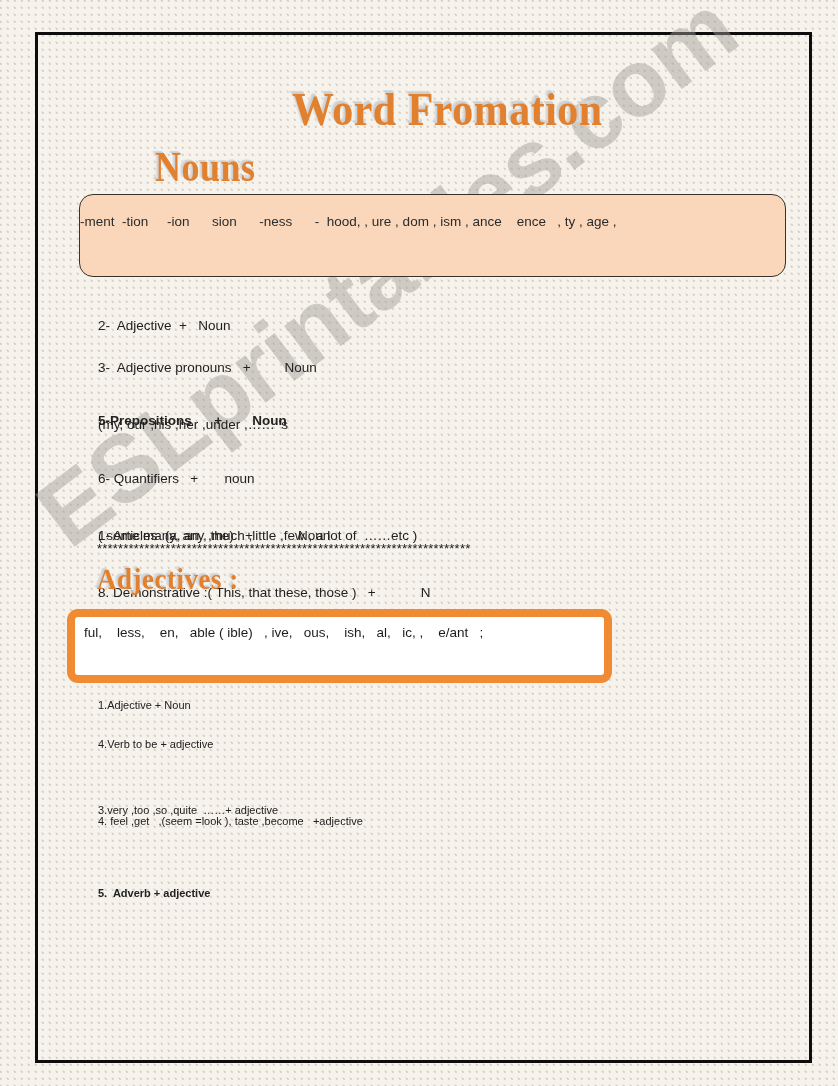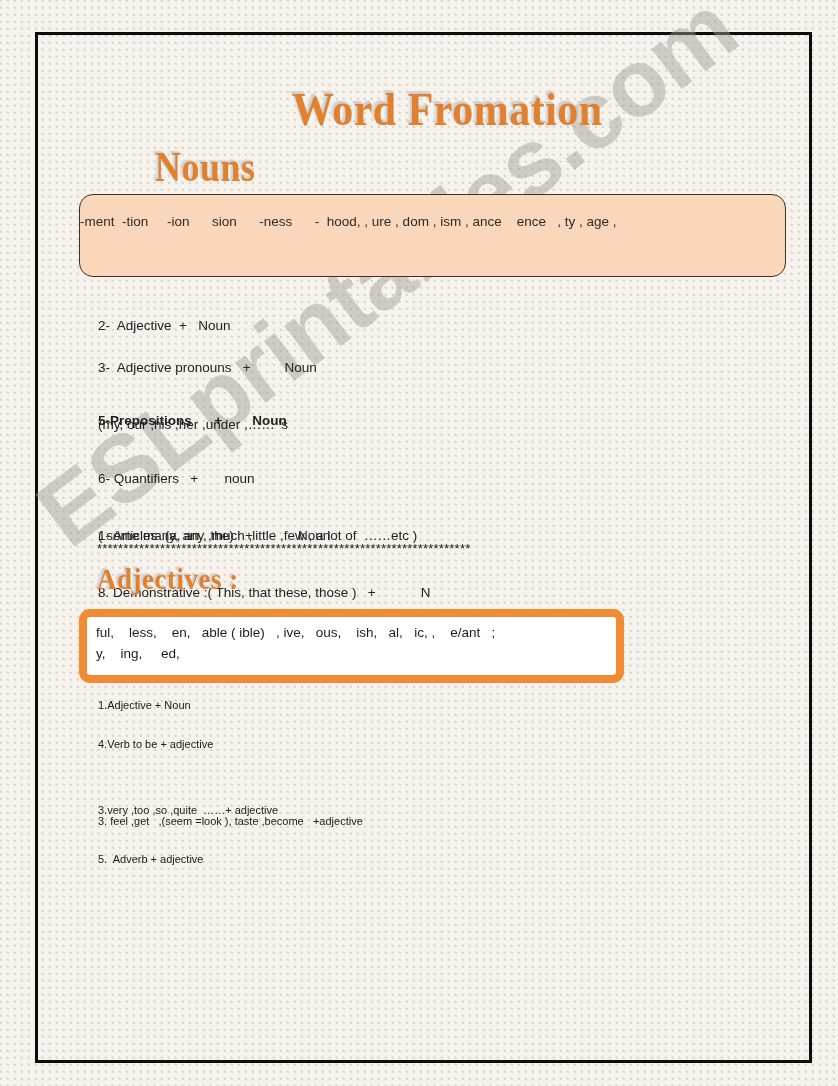--- a/index.html
+++ b/index.html
@@ -122,21 +122,21 @@
     font-family: "Liberation Sans", sans-serif;
     font-size: 13.5px;
     color: #2b2b2b;
     line-height: 30px;
     white-space: pre;
   }
 
   
   #adjectives-box {
     position: absolute;
-    left: 79px;
+    left: 67px;
     top: 609px;
     width: 545px;
     height: 74px;
     box-sizing: border-box;
     background: #ffffff;
     border: 8px solid #f08b34;
     border-radius: 11px;
     padding: 5px 0 0 9px;
     z-index: 10;
   }
@@ -226,23 +226,22 @@
       <div class="rule-line">8. Demonstrative :( This, that these, those )   +            N</div>
       <div class="rule-line">9.The + noun +of</div>
     </div>
 
     <div id="asterisk-divider">***********************************************************************</div>
 
     <div class="wordart" id="adjectives-wordart">Adjectives :</div>
 
     <div id="adjectives-box">
       <div class="adj-suffix-line">ful,    less,    en,   able ( ible)   , ive,   ous,    ish,   al,   ic, ,    e/ant   ;</div>
-      <div class="adj-suffix-line">y,    ing,     ed,</div>
     </div>
 
     <div class="adj-rule" style="top:699px;">1.Adjective + Noun</div>
     <div class="adj-rule" style="top:738px;">4.Verb to be + adjective</div>
     <div class="adj-rule" style="top:776px;margin-top:28px;">3.very ,too ,so ,quite  ……+ adjective</div>
-    <div class="adj-rule" style="top:815px;">3. feel ,get   ,(seem =look ), taste ,become   +adjective</div>
-    <div class="adj-rule" style="top:853px;">5.  Adverb + adjective</div>
+    <div class="adj-rule" style="top:815px;">4. feel ,get   ,(seem =look ), taste ,become   +adjective</div>
+    <div class="adj-rule" style="top:887px;font-weight:bold;">5.  Adverb + adjective</div>
 
   </div>
 </div>
 
 </body></html>

